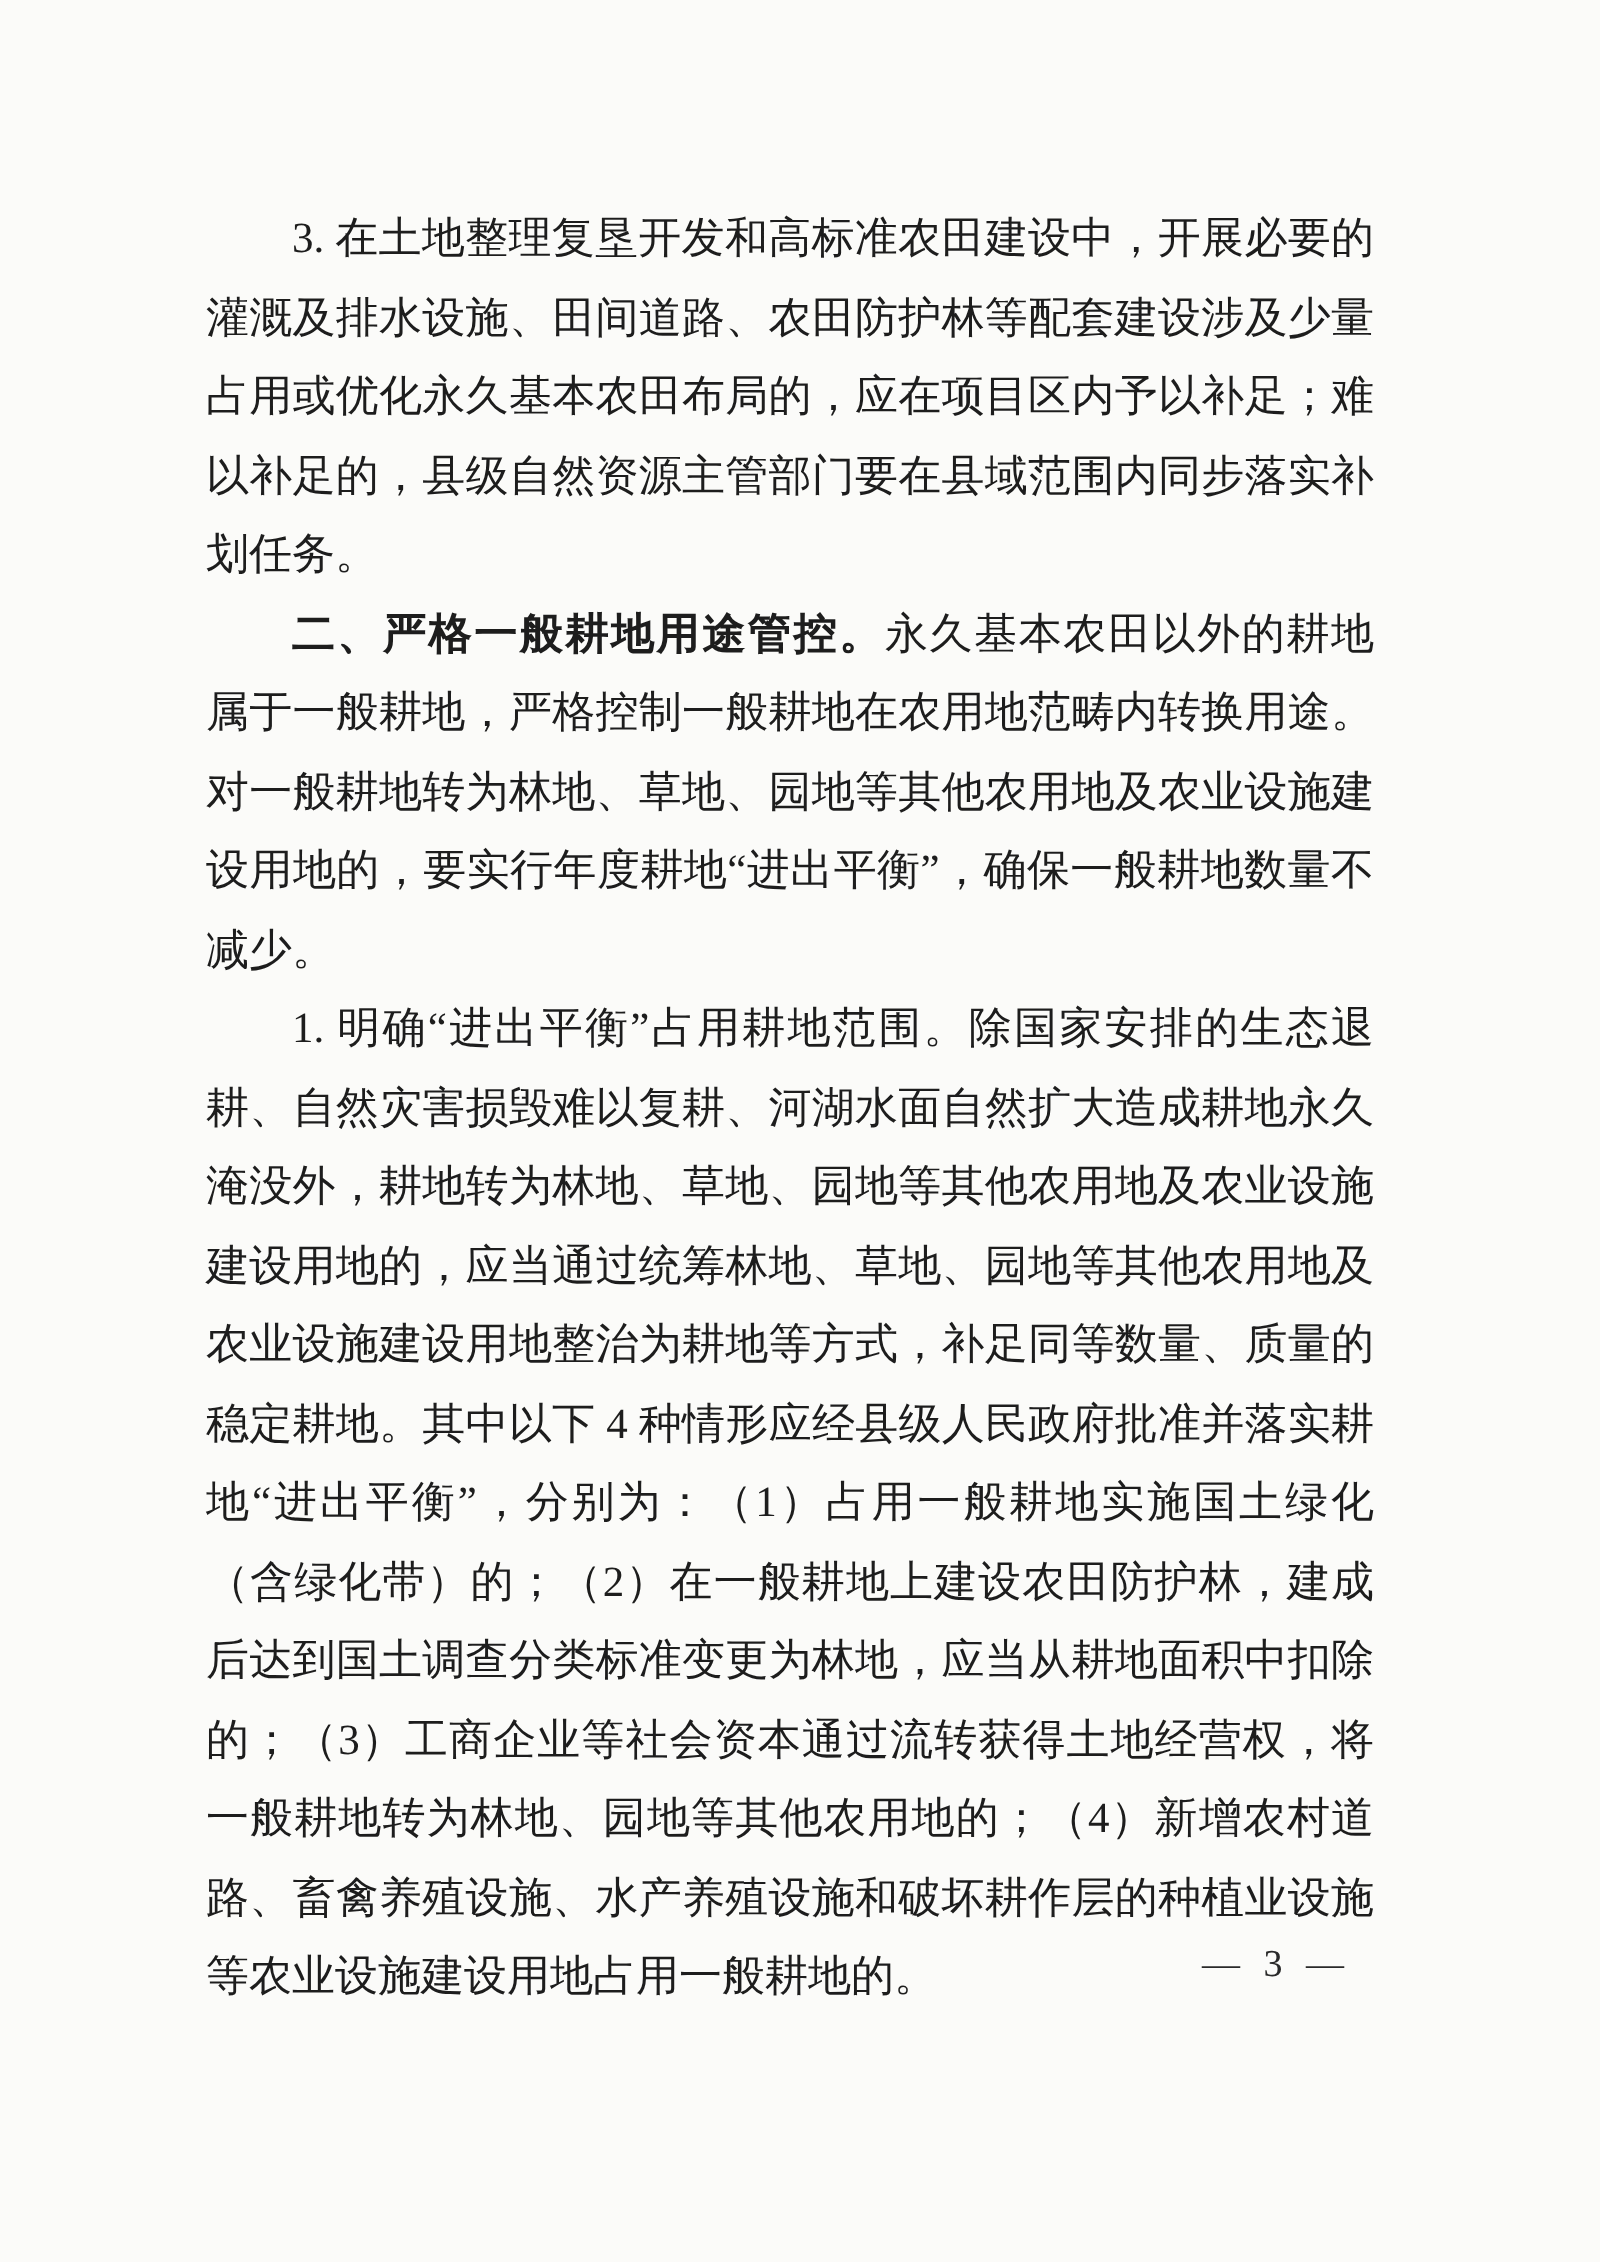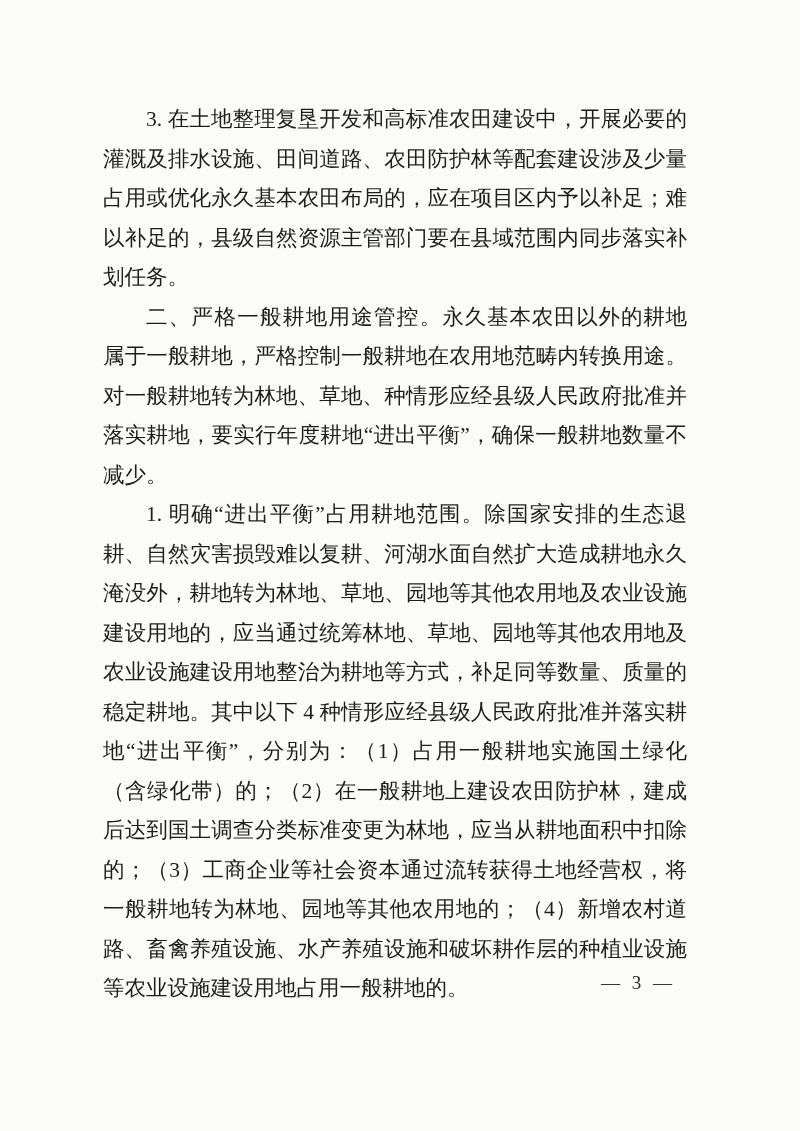--- a/index.html
+++ b/index.html
@@ -31,21 +31,21 @@
     letter-spacing: 0;
     word-break: normal;
     overflow-wrap: break-word;
   }
   p.para {
     margin: 0;
     padding: 0;
     text-indent: 2em;
   }
   .bold-lead {
-    font-weight: 400;
+    font-weight: 700;
     font-family: "Liberation Sans", "DejaVu Sans", sans-serif;
     letter-spacing: 0.5px;
   }
   .page-footer {
     position: absolute;
     top: 969px;
     left: 601px;
     width: 84px;
     font-family: "Liberation Serif", "DejaVu Serif", serif;
     font-size: 19px;
@@ -57,20 +57,20 @@
 </style>
 </head>
 <body>
 
 <div class="page">
   <div class="doc-body">
     <p class="para">
       <span>3. 在土地整理复垦开发和高标准农田建设中，开展必要的灌溉及排水设施、田间道路、农田防护林等配套建设涉及少量占用或优化永久基本农田布局的，应在项目区内予以补足；难以补足的，县级自然资源主管部门要在县域范围内同步落实补划任务。</span>
     </p>
     <p class="para">
-      <span class="bold-lead">二、严格一般耕地用途管控。</span><span>永久基本农田以外的耕地属于一般耕地，严格控制一般耕地在农用地范畴内转换用途。对一般耕地转为林地、草地、种情形应经县级人民政府批准并落实耕地，要实行年度耕地“进出平衡”，确保一般耕地数量不减少。</span>
+      <span class="bold-lead">二、严格一般耕地用途管控。</span><span>永久基本农田以外的耕地属于一般耕地，严格控制一般耕地在农用地范畴内转换用途。对一般耕地转为林地、草地、园地等其他农用地及农业设施建设用地的，要实行年度耕地“进出平衡”，确保一般耕地数量不减少。</span>
     </p>
     <p class="para">
       <span>1. 明确“进出平衡”占用耕地范围。除国家安排的生态退耕、自然灾害损毁难以复耕、河湖水面自然扩大造成耕地永久淹没外，耕地转为林地、草地、园地等其他农用地及农业设施建设用地的，应当通过统筹林地、草地、园地等其他农用地及农业设施建设用地整治为耕地等方式，补足同等数量、质量的稳定耕地。其中以下 4 种情形应经县级人民政府批准并落实耕地“进出平衡”，分别为：（1）占用一般耕地实施国土绿化（含绿化带）的；（2）在一般耕地上建设农田防护林，建成后达到国土调查分类标准变更为林地，应当从耕地面积中扣除的；（3）工商企业等社会资本通过流转获得土地经营权，将一般耕地转为林地、园地等其他农用地的；（4）新增农村道路、畜禽养殖设施、水产养殖设施和破坏耕作层的种植业设施等农业设施建设用地占用一般耕地的。</span>
     </p>
   </div>
   <div class="page-footer">— 3 —</div>
 </div>
 
 </body></html>

